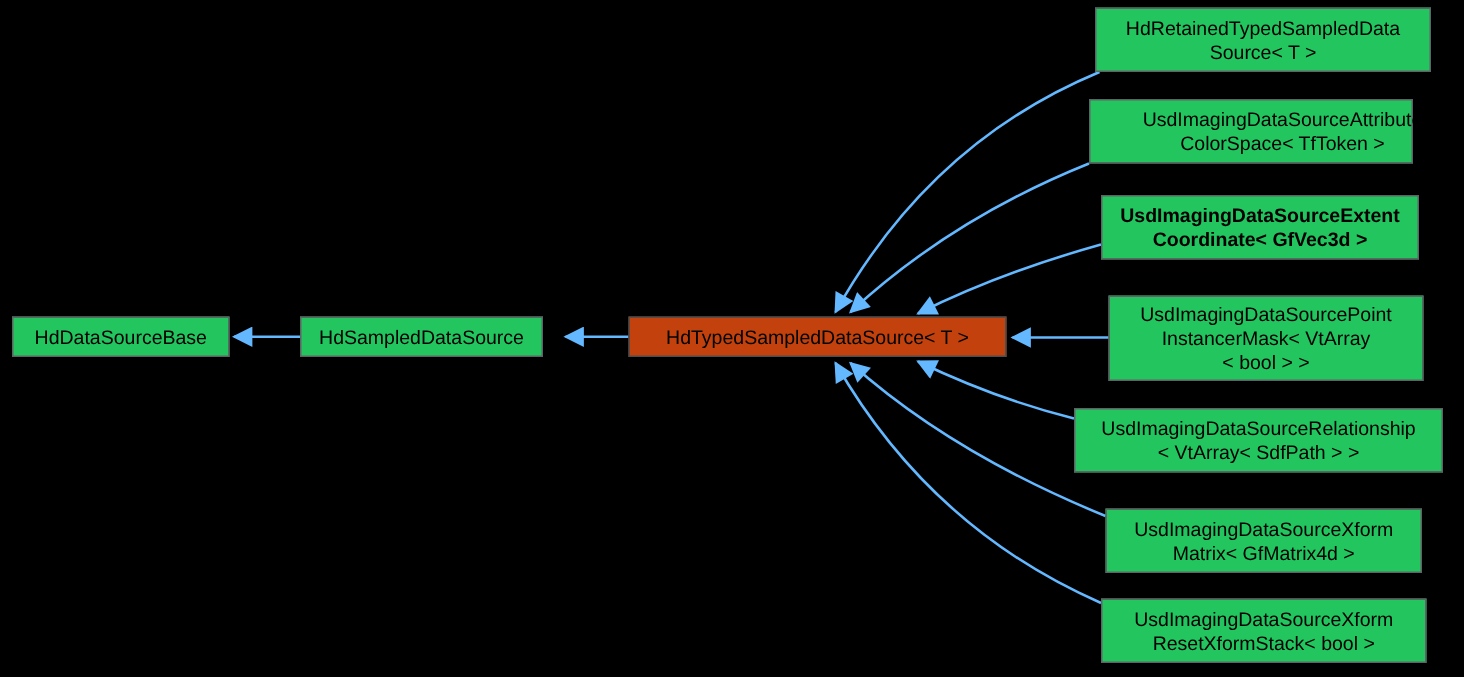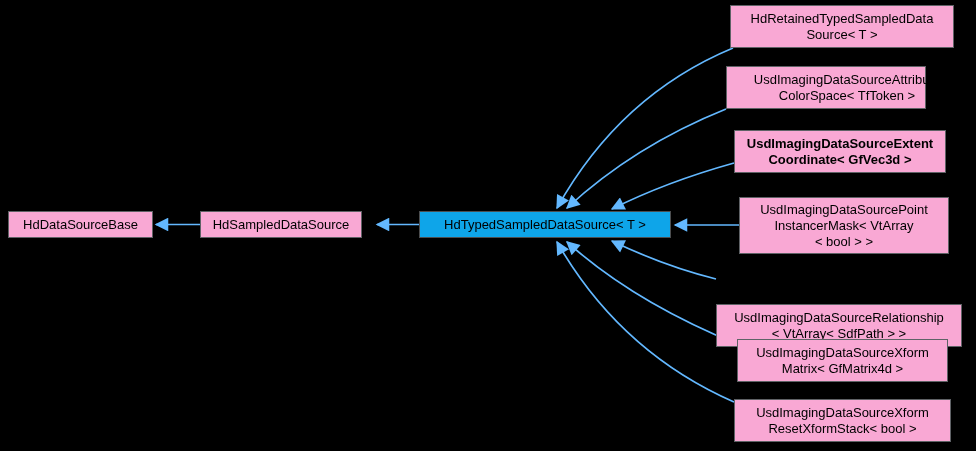--- a/index.html
+++ b/index.html
@@ -23,35 +23,35 @@
     height: 451px;
   }
   .edges-layer path.edge {
     fill: none;
     stroke: #63b8ff;
     stroke-width: 1.7;
   }
   .class-node {
     position: absolute;
     box-sizing: border-box;
-    background: #f9a8d4;
+    background: #22c55e;
     border: 1.6px solid #5f6266;
     color: #000000;
     font-size: 13px;
     line-height: 16px;
     display: flex;
     align-items: center;
     justify-content: center;
     text-align: center;
     white-space: pre-line;
     padding: 2px 6px;
     cursor: pointer;
   }
   .class-node.current {
-    background: #0ea5e9;
+    background: #c2410c;
     border-color: #4c4e50;
     cursor: default;
   }
 </style>
 </head>
 <body>
 
 <div class="diagram">
 
   <svg class="edges-layer" width="976" height="451" viewBox="0 0 976 451" xmlns="http://www.w3.org/2000/svg">
@@ -73,31 +73,31 @@
 
   <div class="class-node" style="left:8px; top:211px; width:145px; height:27px;">HdDataSourceBase</div>
 
   <div class="class-node" style="left:200px; top:211px; width:162px; height:27px;">HdSampledDataSource</div>
 
   <div class="class-node current" style="left:419px; top:211px; width:252px; height:27px;">HdTypedSampledDataSource&lt; T &gt;</div>
 
   <div class="class-node" style="left:730px; top:5px; width:224px; height:43px;">HdRetainedTypedSampledData
 Source&lt; T &gt;</div>
 
-  <div class="class-node" style="left:726px; top:66px; width:200px; height:43px;padding-left:48px;">UsdImagingDataSourceAttribute
+  <div class="class-node" style="left:726px; top:66px; width:216px; height:43px;padding-left:48px;">UsdImagingDataSourceAttribute
 ColorSpace&lt; TfToken &gt;</div>
 
   <div class="class-node" style="left:734px; top:130px; width:212px; height:43px;font-weight:bold;">UsdImagingDataSourceExtent
 Coordinate&lt; GfVec3d &gt;</div>
 
   <div class="class-node" style="left:739px; top:197px; width:210px; height:57px;">UsdImagingDataSourcePoint
 InstancerMask&lt; VtArray
 &lt; bool &gt; &gt;</div>
 
-  <div class="class-node" style="left:716px; top:272px; width:246px; height:43px;margin-top:32px;">UsdImagingDataSourceRelationship
+  <div class="class-node" style="left:716px; top:272px; width:246px; height:43px;">UsdImagingDataSourceRelationship
 &lt; VtArray&lt; SdfPath &gt; &gt;</div>
 
   <div class="class-node" style="left:737px; top:339px; width:211px; height:43px;">UsdImagingDataSourceXform
 Matrix&lt; GfMatrix4d &gt;</div>
 
   <div class="class-node" style="left:734px; top:399px; width:217px; height:43px;">UsdImagingDataSourceXform
 ResetXformStack&lt; bool &gt;</div>
 
 </div>
 

